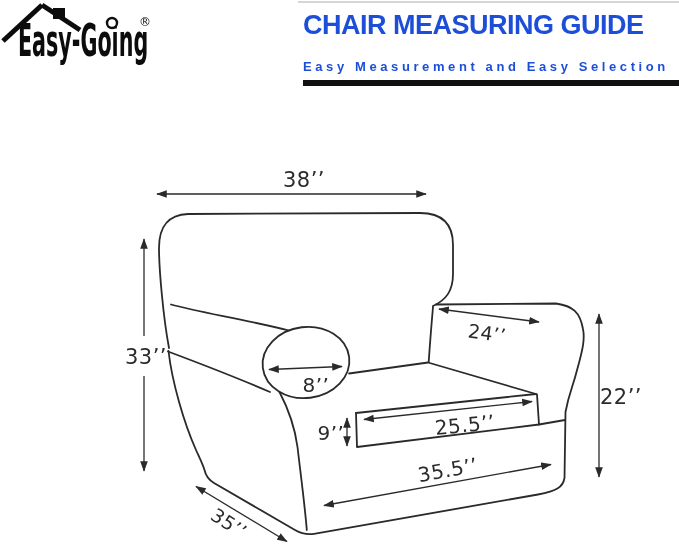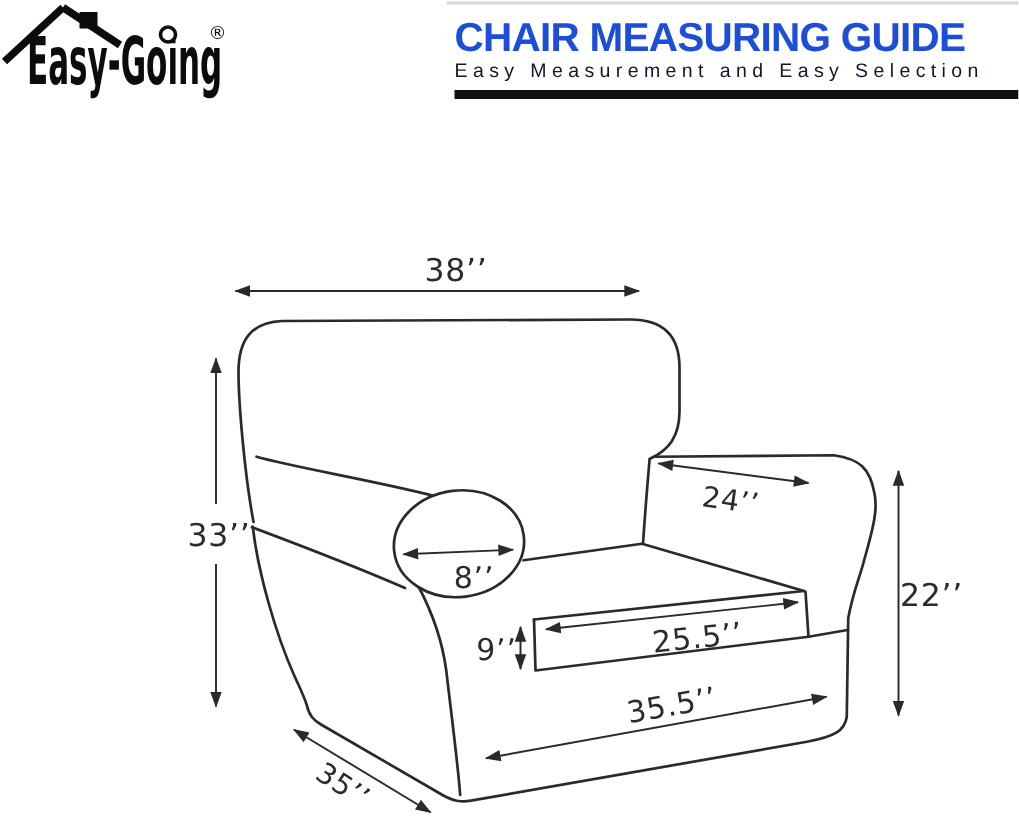--- a/index.html
+++ b/index.html
@@ -3,22 +3,22 @@
 <meta charset="utf-8">
 <style>
   html,body{margin:0;padding:0;background:#fff;}
   .stage{position:relative;width:679px;height:547px;background:#fff;overflow:hidden;
          font-family:"Liberation Sans",sans-serif;padding-left:40px;}
   .top-hairline{position:absolute;left:298px;top:1px;width:381px;height:1.5px;background:#d6d6d6;}
   .logo{position:absolute;left:0;top:0;width:240px;height:110px;}
   .guide-header{position:absolute;left:303px;top:11px;width:376px;}
   .guide-title{font-size:27px;font-weight:700;letter-spacing:-0.5px;color:#1d4ed8;
                white-space:nowrap;line-height:28px;}
-  .guide-subtitle{margin-top:0;font-size:13px;font-weight:400;letter-spacing:3.6px;
-                  color:#0f172a;white-space:nowrap;}
+  .guide-subtitle{margin-top:20px;font-size:13px;font-weight:700;letter-spacing:3.6px;
+                  color:#1d4ed8;white-space:nowrap;}
   .header-divider{margin-top:6px;width:376px;height:6px;background:#101010;}
   .diagram{position:absolute;left:0;top:0;width:679px;height:547px;}
   .chair path, .chair ellipse{fill:none;stroke:#2a2a2a;stroke-width:1.8;
         stroke-linecap:round;stroke-linejoin:round;}
   .chair .roll{fill:#ffffff;}
   .arrow{stroke:#2a2a2a;stroke-width:1.3;fill:none;}
   .mlabel{font-family:"DejaVu Sans",sans-serif;fill:#2b2b2b;letter-spacing:0.5px;}
   .s21{font-size:21px;} .s20{font-size:20px;} .s19{font-size:19px;}
   .logo-text{font-family:"DejaVu Sans",sans-serif;font-weight:700;fill:#0c0c0c;}
   .reg{font-family:"DejaVu Sans",sans-serif;fill:#0c0c0c;font-size:12px;}

